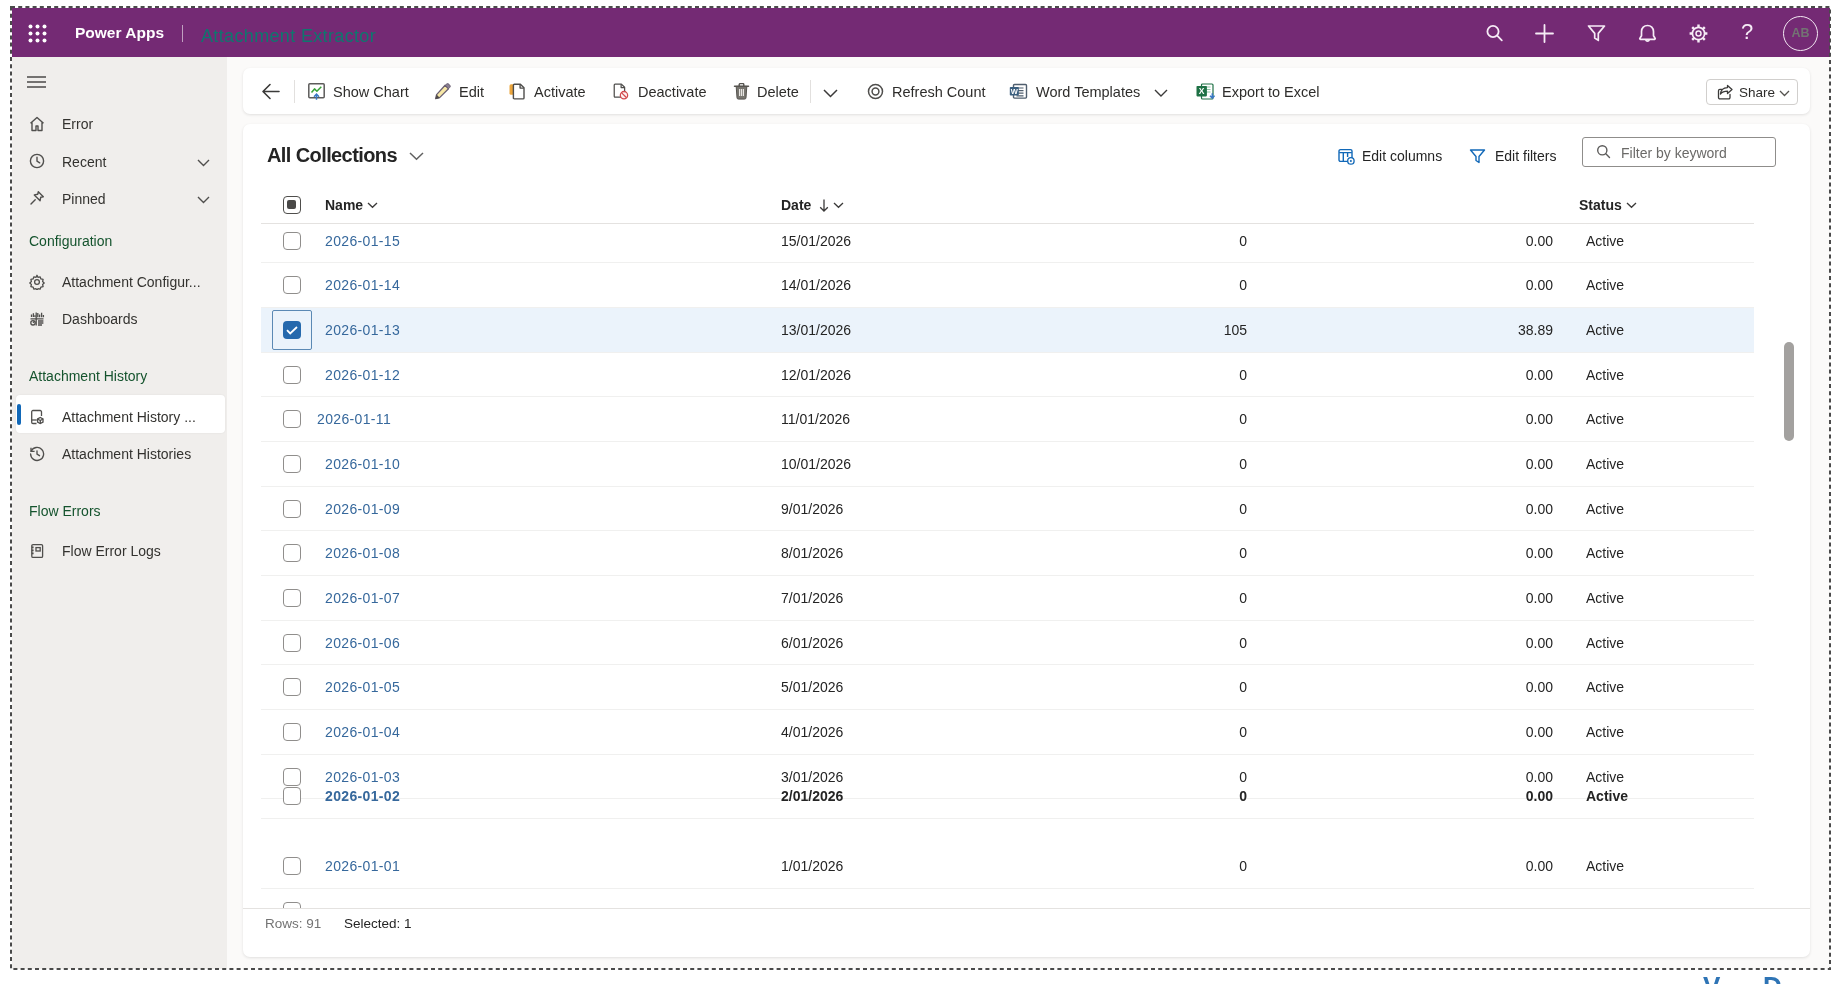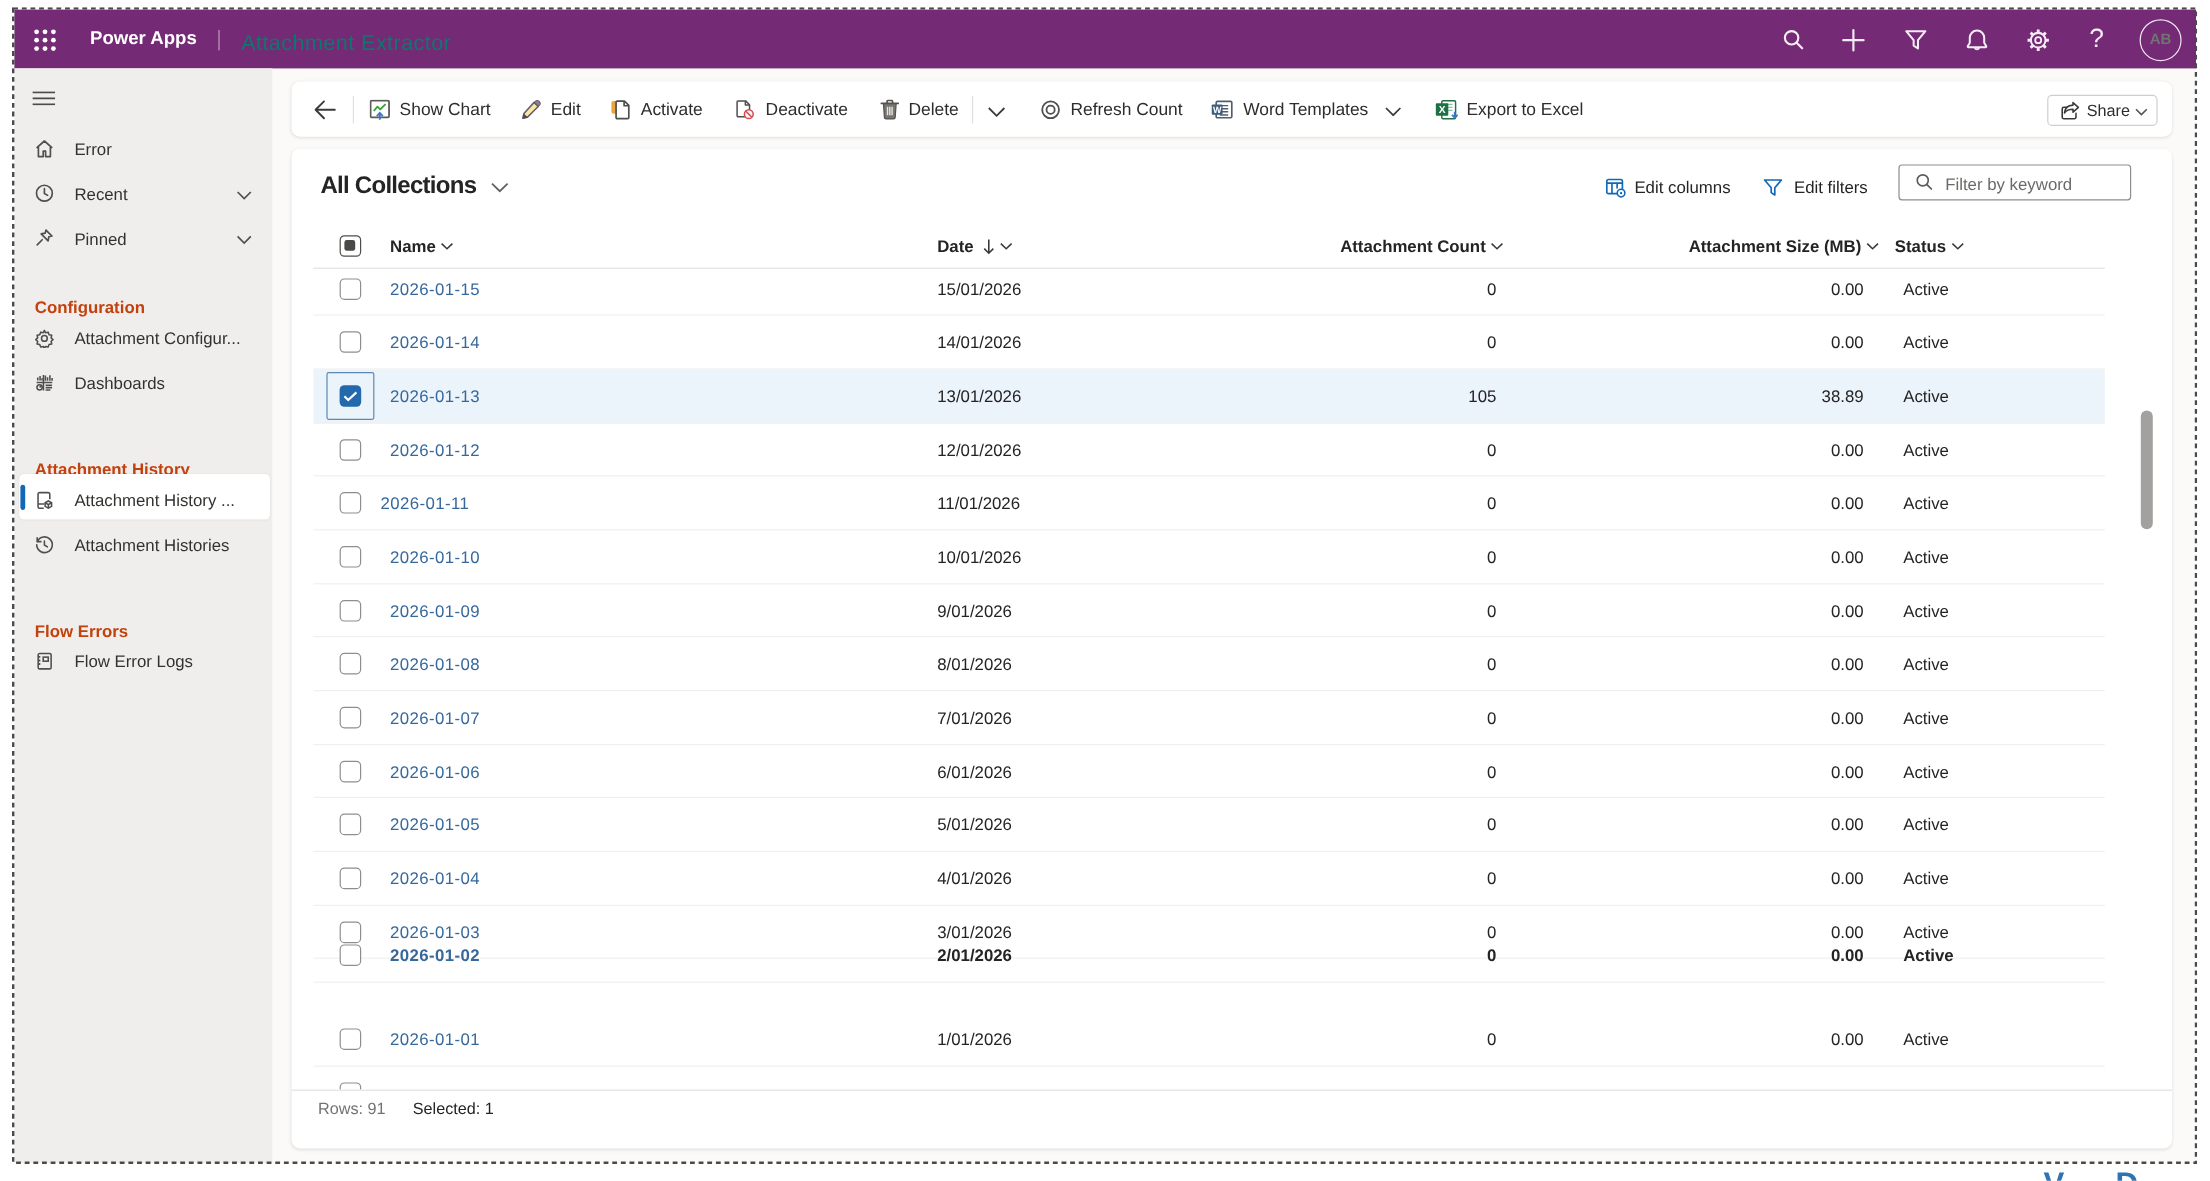--- a/index.html
+++ b/index.html
@@ -9,21 +9,21 @@
 #topbar { left:12px; top:8px; width:1818px; height:49px; background:#742a74; }
 #sidebar { left:12px; top:57px; width:215px; height:912px; background:#f0eeec; }
 #contentbg { left:227px; top:57px; width:1603px; height:912px; background:#fbfaf9; }
 #cmdbar { left:243px; top:68px; width:1567px; height:46px; background:#fff; border-radius:7px; box-shadow:0 1px 3px rgba(0,0,0,0.11); }
 #gridcard { left:243px; top:124px; width:1567px; height:833px; background:#fff; border-radius:7px; box-shadow:0 1px 3px rgba(0,0,0,0.11); }
 #pa-logo { left:75px; top:24px; font-size:15.5px; font-weight:bold; color:#fff; }
 #tb-div { left:182px; top:25px; width:1px; height:17px; background:rgba(255,255,255,0.55); }
 #app-name { left:201px; top:26px; font-size:18px; color:#0f766e; letter-spacing:0.35px; }
 .tbicon { top:23px; width:21px; height:21px; }
 .nav-item { font-size:14px; color:#33322f; position:absolute; left:62px; }
-.nav-head { font-size:14px; font-weight:bold; color:#c2410c; position:absolute; left:29px;margin-top:15px; }
+.nav-head { font-size:14px; font-weight:normal; color:#14532d; position:absolute; left:29px; }
 .nav-ico { position:absolute; left:29px; width:16px; height:16px; }
 .nav-chev { position:absolute; left:196px; width:15px; height:15px; }
 .cmd-txt { position:absolute; top:84px; font-size:14.5px; color:#2e2d2b; }
 .cmd-ico { position:absolute; top:83px; width:17px; height:17px; }
 .cmd-div { position:absolute; top:80px; width:1px; height:23px; background:#e2e0de; }
 .hdr-cell { position:absolute; font-size:14px; font-weight:bold; color:#242424; top:0; line-height:38px; }
 .row { position:absolute; left:0; width:1493px; height:44.68px; border-bottom:1px solid #f0f0ef; }
 .cell { position:absolute; top:0; height:44px; line-height:44px; font-size:14px; color:#242424; }
 .name-link { color:#36689c; text-decoration:none; letter-spacing:0.35px; }
 .r-num { text-align:right; }
@@ -252,26 +252,20 @@
       <div style="position:absolute;left:3px;top:3px;width:8.8px;height:8.8px;background:#4a4948;border-radius:2px"></div>
     </div>
   <div class="hdr-cell" style="left:64px">Name <svg width="11" height="7" viewBox="0 0 11 7" style="display:inline-block;vertical-align:1px">
         <path d="M1 1l4.5 4.3L10 1" fill="none" stroke="#3b3a39" stroke-width="1.3"></path>
       </svg></div>
   <div class="hdr-cell" style="left:520px">Date&nbsp; <svg width="10" height="13" viewBox="0 0 10 13" style="display:inline-block;vertical-align:-2px">
         <path d="M5 0.5v11M1.2 8.2L5 12l3.8-3.8" fill="none" stroke="#3b3a39" stroke-width="1.3"></path>
       </svg> <svg width="11" height="7" viewBox="0 0 11 7" style="display:inline-block;vertical-align:1px">
         <path d="M1 1l4.5 4.3L10 1" fill="none" stroke="#3b3a39" stroke-width="1.3"></path>
       </svg></div>
-  <div class="hdr-cell" style="left:790px;width:202px;text-align:right">Attachment Count <svg width="11" height="7" viewBox="0 0 11 7" style="display:inline-block;vertical-align:1px">
-        <path d="M1 1l4.5 4.3L10 1" fill="none" stroke="#3b3a39" stroke-width="1.3"></path>
-      </svg></div>
-  <div class="hdr-cell" style="left:1100px;width:205px;text-align:right">Attachment Size (MB) <svg width="11" height="7" viewBox="0 0 11 7" style="display:inline-block;vertical-align:1px">
-        <path d="M1 1l4.5 4.3L10 1" fill="none" stroke="#3b3a39" stroke-width="1.3"></path>
-      </svg></div>
   <div class="hdr-cell" style="left:1318px">Status <svg width="11" height="7" viewBox="0 0 11 7" style="display:inline-block;vertical-align:1px">
         <path d="M1 1l4.5 4.3L10 1" fill="none" stroke="#3b3a39" stroke-width="1.3"></path>
       </svg></div>
 </div>
 <div class="abs" style="left:261px;top:223px;width:1493px;height:1px;background:#e4e2e0"></div>
 
 <div class="abs" id="tbody" style="left:261px;top:224px;width:1510px;height:684px;overflow:hidden">
     <div class="row" style="top:-5.40px;">
       <div style="position:absolute;left:22px;top:13px;width:18px;height:18px;border:1.4px solid #908e8c;border-radius:4px;background:#fff"></div>
       <div class="cell" style="left:64px"><a class="name-link" href="#">2026-01-15</a></div>

